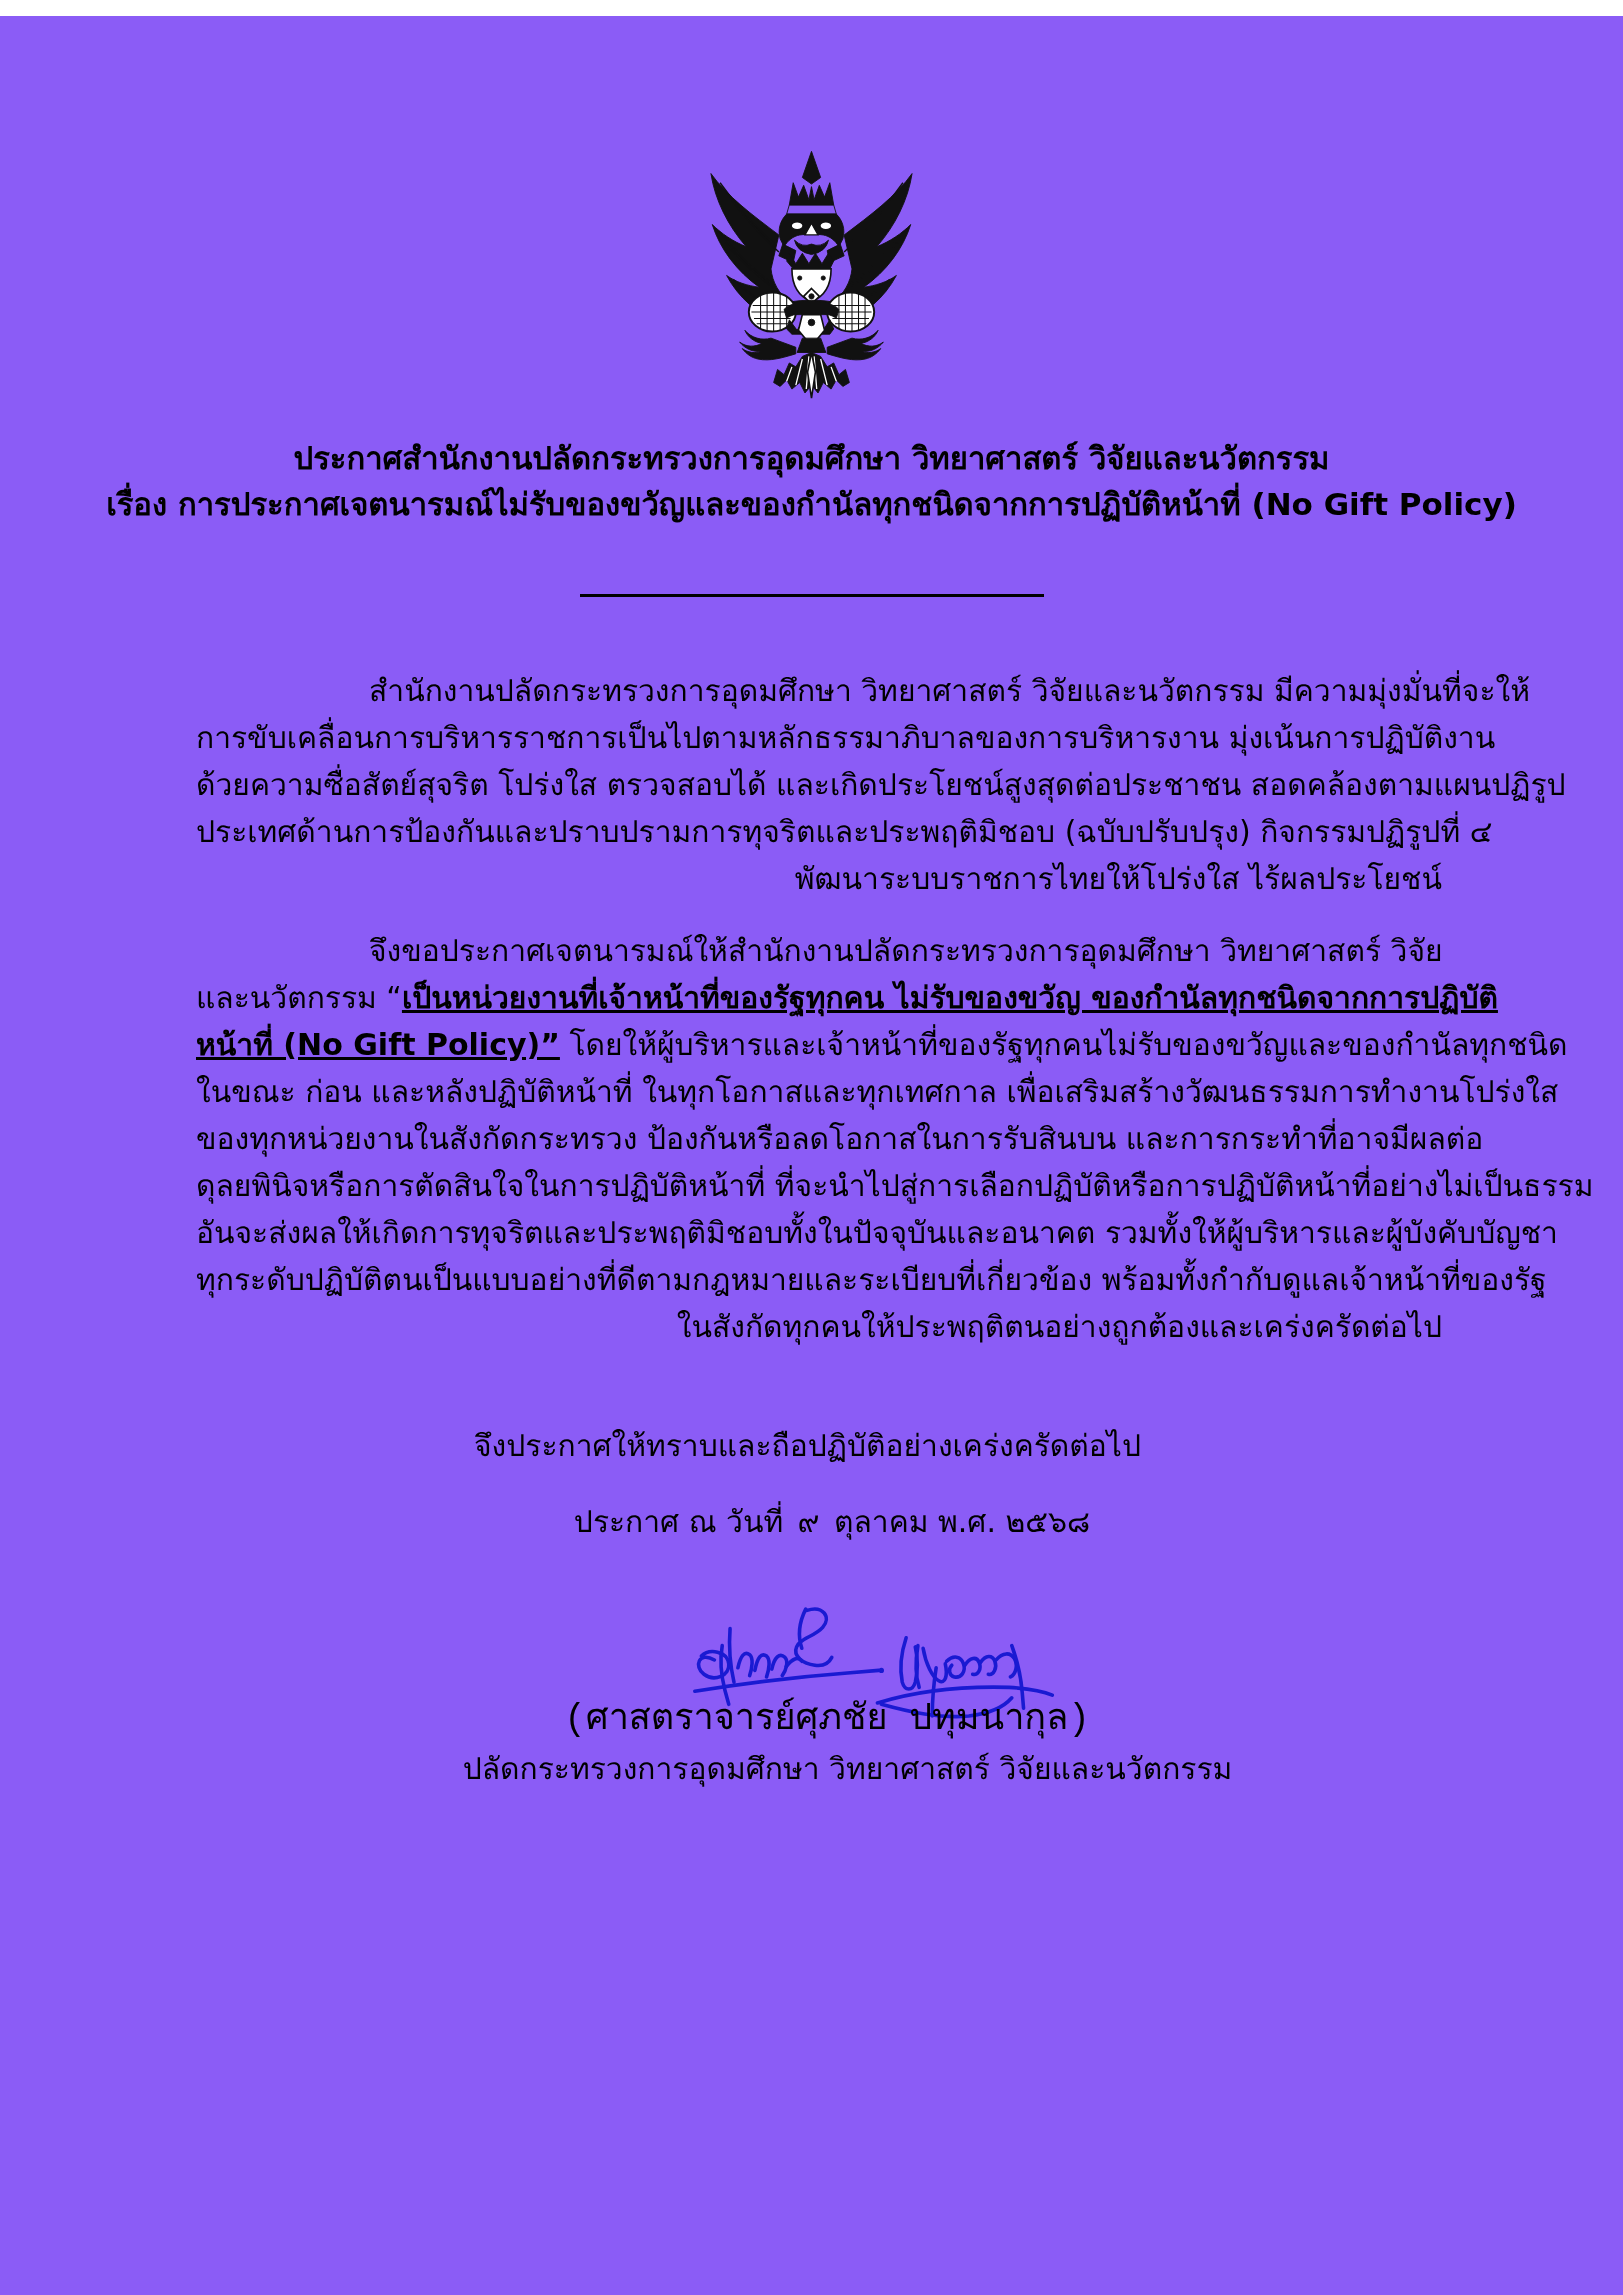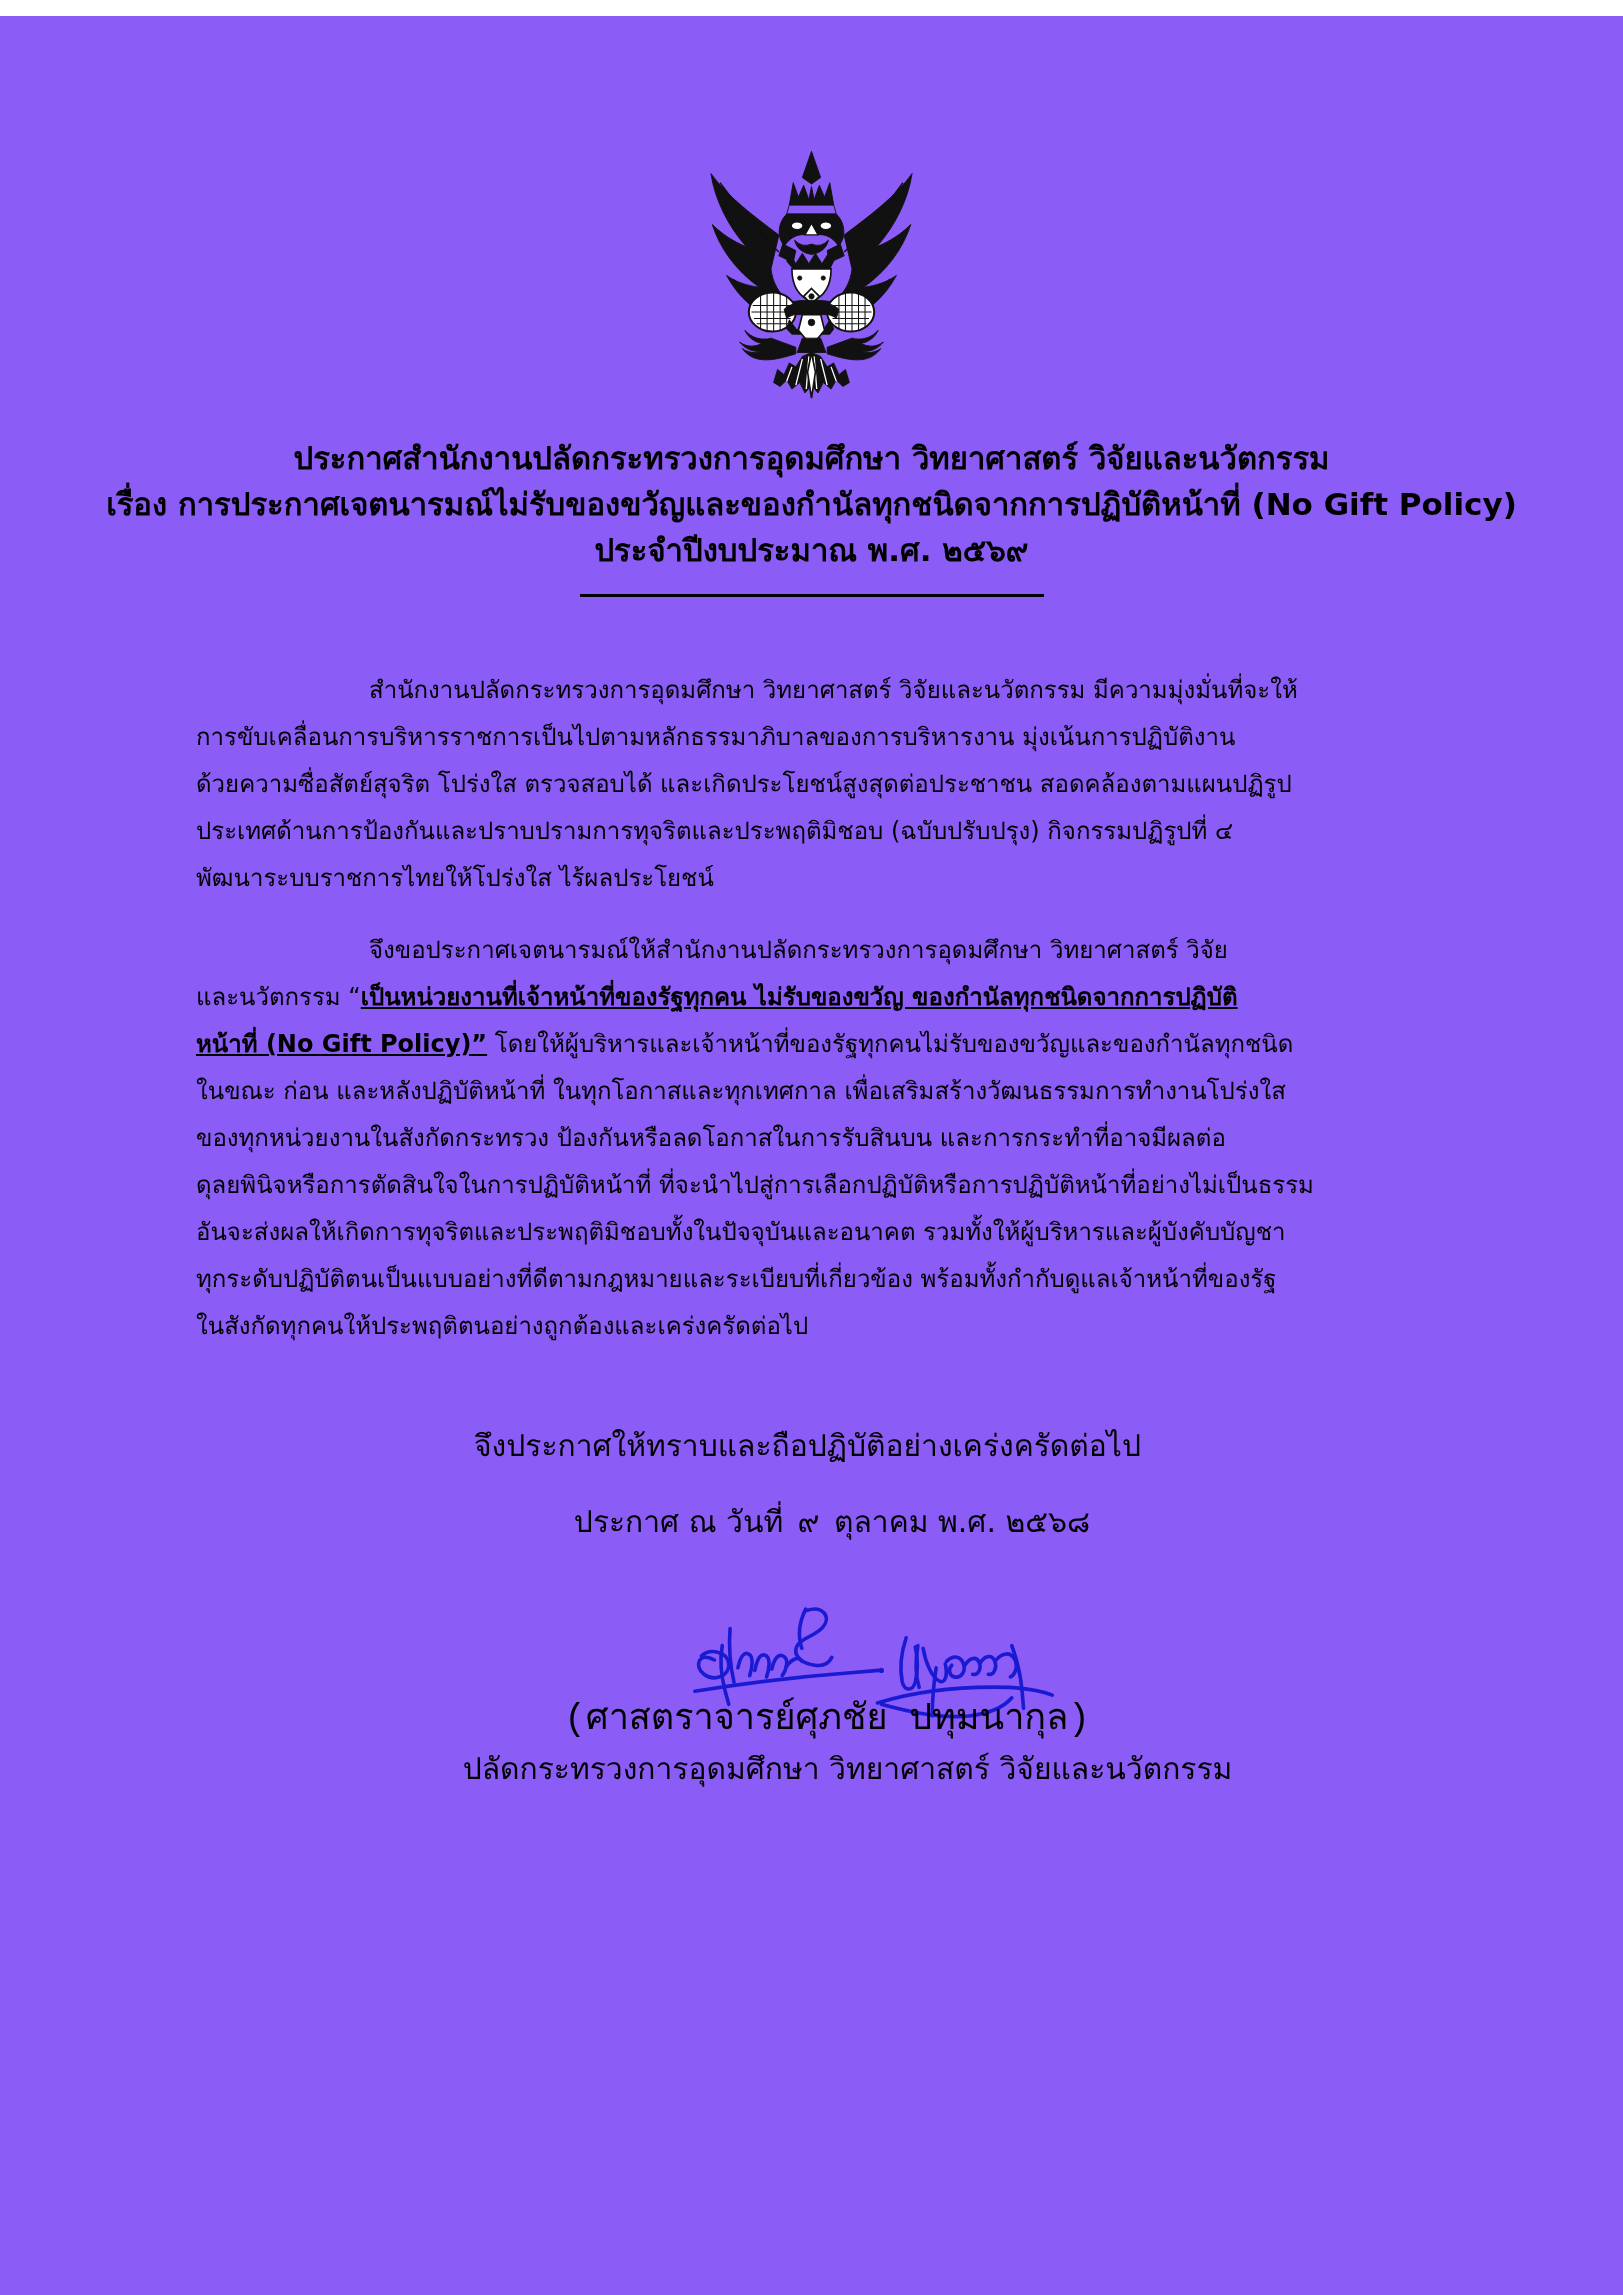--- a/index.html
+++ b/index.html
@@ -65,24 +65,24 @@
     height: 3.3px;
     background: #000000;
   }
 
   
   .body {
     position: absolute;
     top: 651px;
     left: 196px;
     width: 1246px;
-    font-size: 24px;
+    font-size: 30px;
     line-height: 47px;
     font-weight: 400;
-    text-align: left;
+    text-align: right;
   }
   .para {
     margin: 0;
   }
   .para + .para {
     margin-top: 25px;
   }
   .ln {
     display: block;
     white-space: nowrap;
@@ -260,21 +260,20 @@
           <path d="M180 352 L172 374 M240 352 L248 374"></path>
         </g>
         <path d="M210 330 L216 360 L210 400 L204 360 Z" fill="#ffffff" stroke="#111" stroke-width="2.5"></path>
       </g>
     </svg>
   </div>
 
   <div class="heading">
     <span class="hline">ประกาศสำนักงานปลัดกระทรวงการอุดมศึกษา วิทยาศาสตร์ วิจัยและนวัตกรรม</span>
     <span class="hline">เรื่อง  การประกาศเจตนารมณ์ไม่รับของขวัญและของกำนัลทุกชนิดจากการปฏิบัติหน้าที่ (No Gift Policy)</span>
-    <span class="hline">ประจำปีงบประมาณ พ.ศ. ๒๕๖๙</span>
   </div>
 
   <div class="rule-wrap">
     <div class="rule"></div>
   </div>
 
   <div class="body">
 
     <div class="para">
       <span class="ln indent">สำนักงานปลัดกระทรวงการอุดมศึกษา วิทยาศาสตร์ วิจัยและนวัตกรรม มีความมุ่งมั่นที่จะให้</span>

